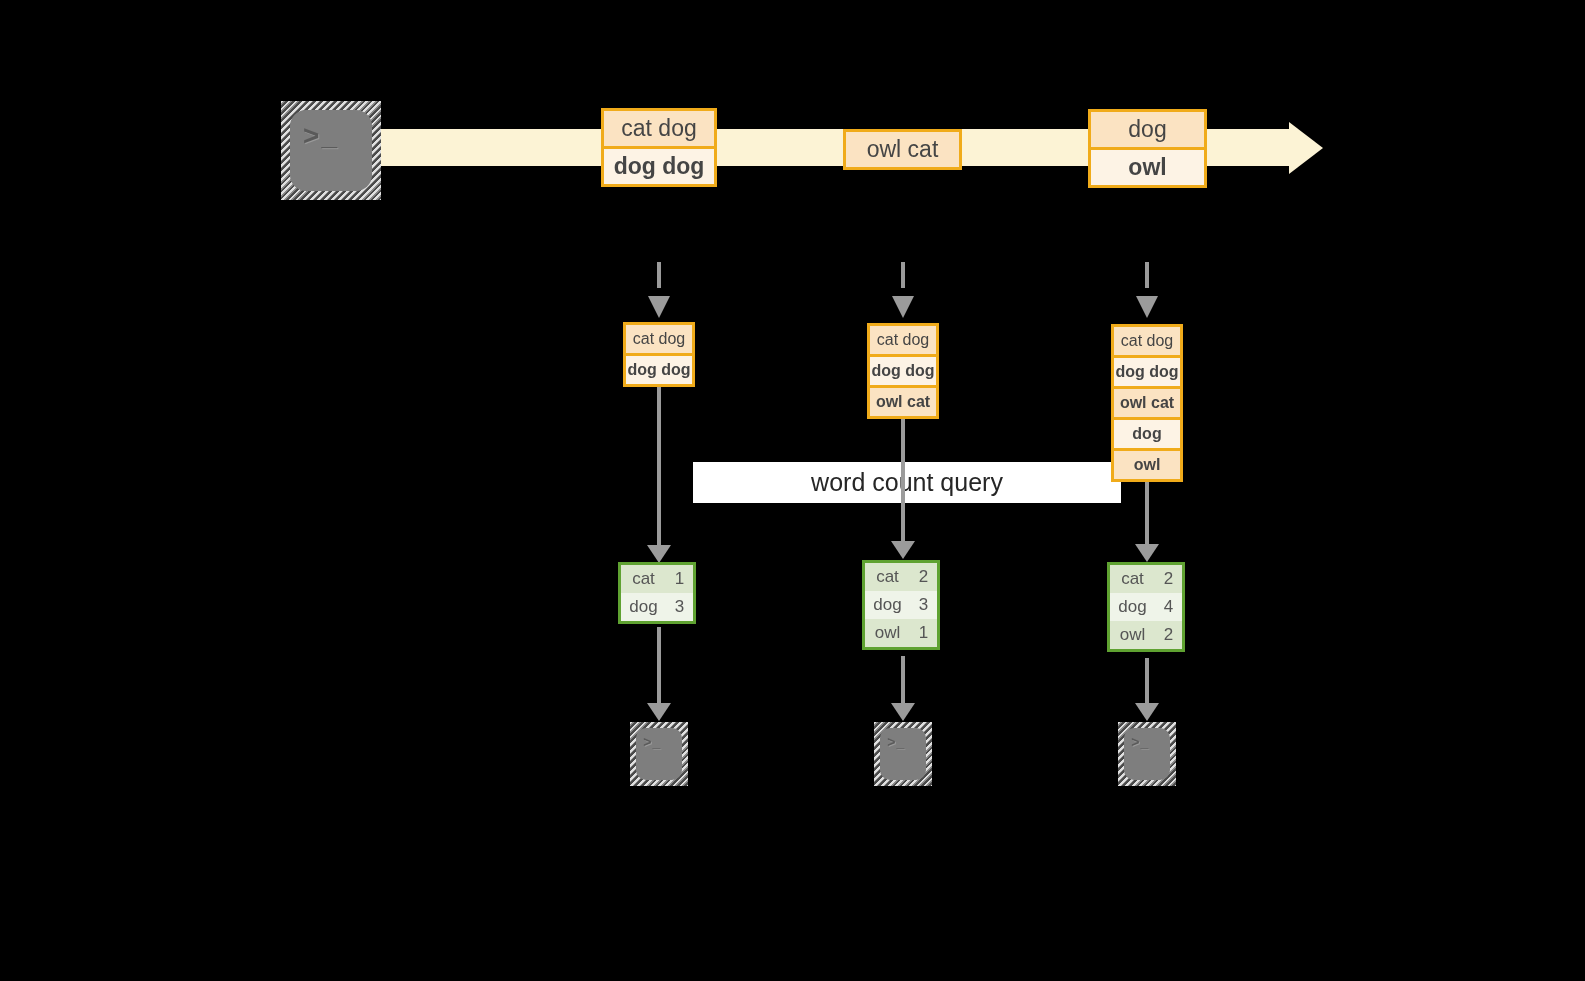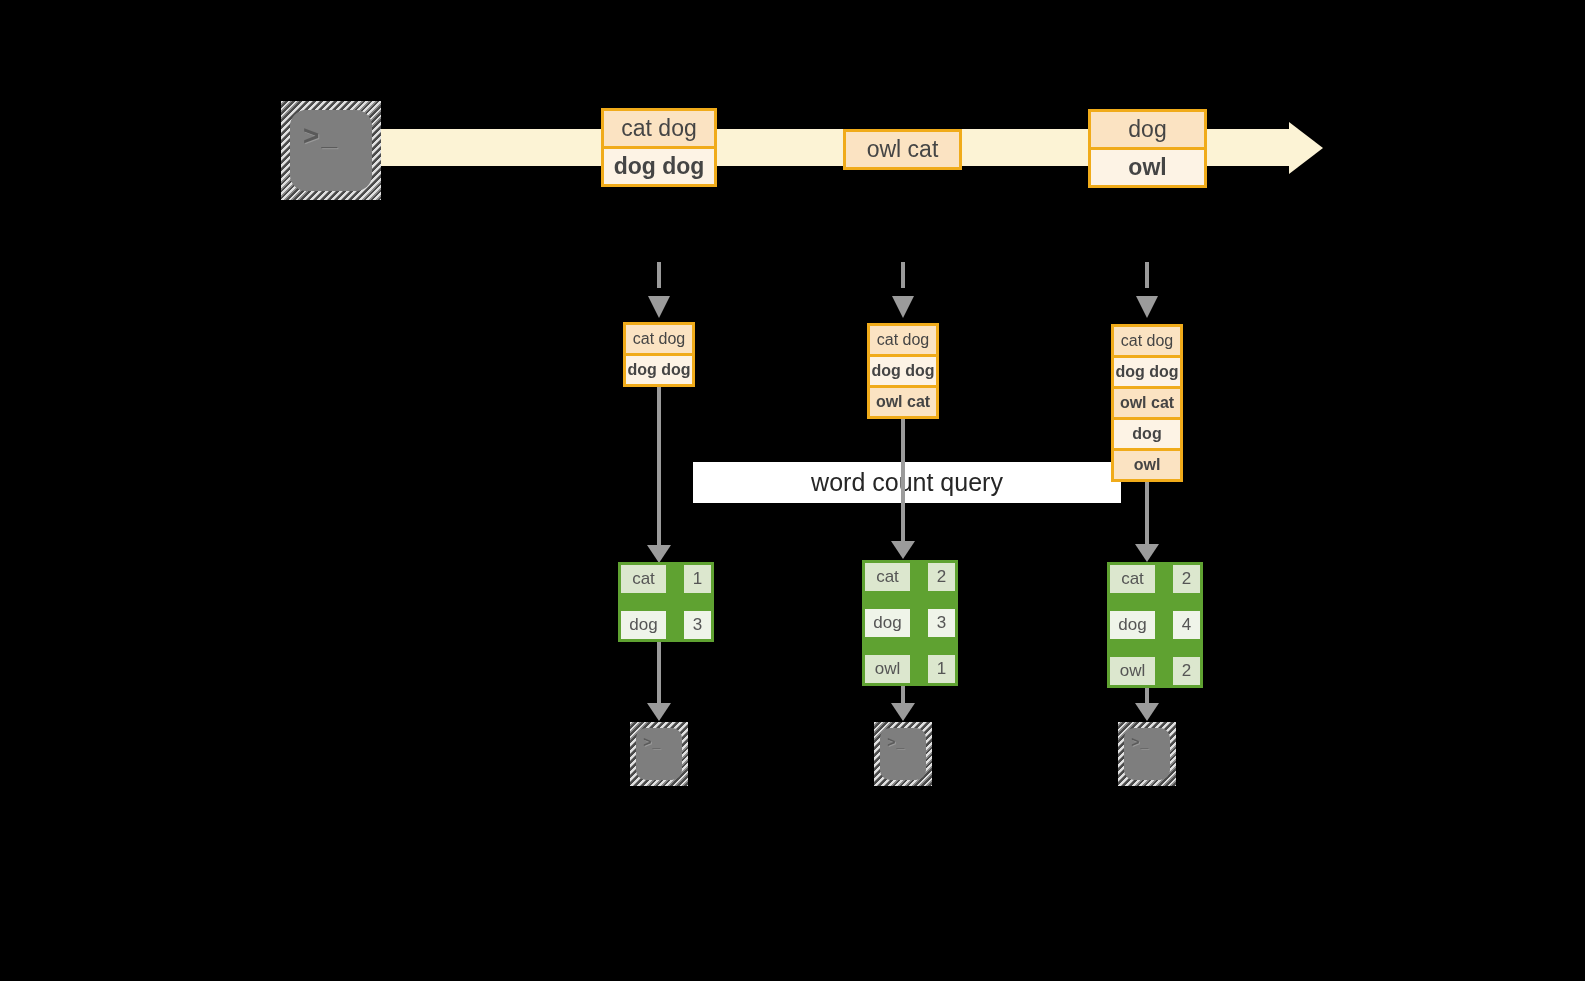--- a/index.html
+++ b/index.html
@@ -22,21 +22,21 @@
   .term-src .term-glyph{font-size:28px;}
   .term-sink .term-glyph{font-size:14px;letter-spacing:1px;}
   
   .evbox{position:absolute;border:3px solid var(--box-border,#f0ab1a);z-index:3;background:var(--box-border,#f0ab1a);}
   .evrow{display:flex;align-items:center;justify-content:center;color:var(--text-dark,#454545);background:var(--box-fill-dark,#fbe3c2);}
   .evrow.alt{background:var(--box-fill-light,#fdf3e5);}
   .evrow + .evrow{margin-top:3px;font-weight:bold;}
   .evrow.big{height:35px;font-size:23px;}
   .evrow.small{height:28px;font-size:16px;}
   
-  .gtable{position:absolute;display:grid;grid-template-columns:45px 27px;gap:18px;border:3px solid var(--table-border,#5fa231);
+  .gtable{position:absolute;display:grid;grid-template-columns:45px 27px;gap:0;border:3px solid var(--table-border,#5fa231);
     background:var(--table-border,#5fa231);z-index:3;}
   .gcell{display:flex;align-items:center;justify-content:center;height:28px;font-size:17px;color:#555;}
   .gcell.dark{background:var(--table-fill-dark,#dce7ce);}
   .gcell.light{background:var(--table-fill-light,#eff4e9);}
   
   .query{position:absolute;left:693px;top:462px;width:428px;height:41px;background:var(--query-bg,#fff);z-index:1;
     display:flex;align-items:center;justify-content:center;}
   .query-text{position:relative;z-index:3;font-size:25px;color:#262626;}
   
   .overlay{position:absolute;left:0;top:0;z-index:2;pointer-events:none;}

